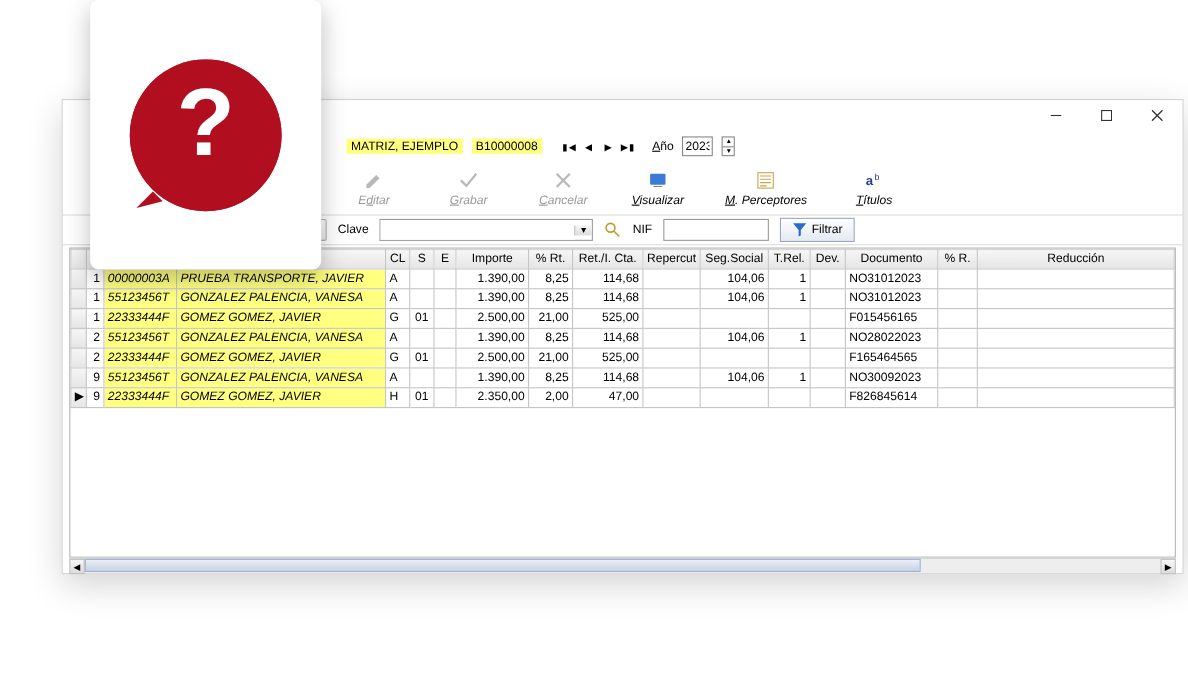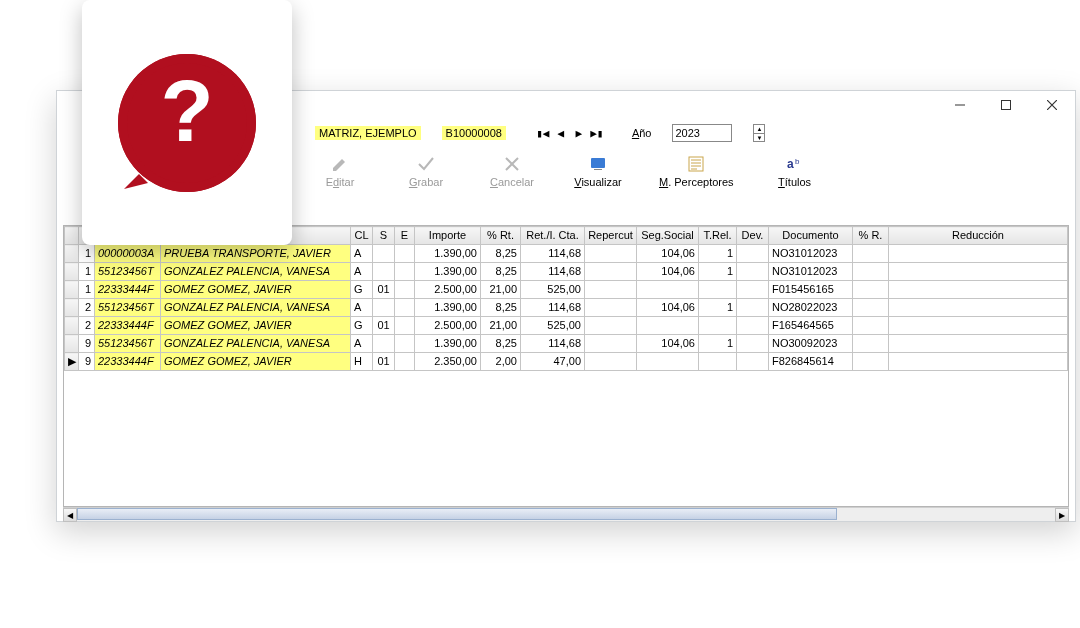--- a/index.html
+++ b/index.html
@@ -59,32 +59,32 @@
     color: #333;
   }
   .tbtn svg { width: 10px; height: 10px; }
 
   
   .headerrow {
     height: 28px;
     display: flex;
     align-items: center;
     padding-left: 258px; 
-    gap: 21px;
+    gap: 8px;
   }
   .hilite {
     background: #ffff80;
     padding: 1px 4px;
   }
   .navbtns { display: flex; gap: 2px; margin-left: 8px; }
   .navbtns span { width: 16px; text-align: center; cursor: pointer; font-family: monospace; }
   .yearlbl { margin-left: 6px; text-decoration-color: #555; text-underline-offset: 1px; }
   .yearlbl::first-letter { text-decoration: underline; }
   .yearbox {
-    width: 60px;
+    width: 28px;
     height: 18px;
     border: 1px solid #888;
     padding: 0 2px;
     font-size: 11px;
   }
   .spinner {
     display: inline-flex;
     flex-direction: column;
     border: 1px solid #888;
     width: 12px;
@@ -107,21 +107,21 @@
   .tool {
     display: flex;
     flex-direction: column;
     align-items: center;
     gap: 2px;
     min-width: 50px;
     cursor: pointer;
   }
   .tool.disabled { color: #9a9a9a; }
   .tool .ico { width: 20px; height: 20px; }
-  .tlabel { font-size: 11px; }
+  .tlabel { font-size: 11px; font-style: italic; }
   .tlabel u { text-decoration: underline; }
 
   
   .filterrow {
     height: 28px;
     display: flex;
     align-items: center;
     border-top: 1px solid #dcdcdc;
     border-bottom: 1px solid #dcdcdc;
     padding-left: 218px;
@@ -327,20 +327,40 @@
     </div>
     <div class="tool">
       <svg class="ico" viewBox="0 0 20 20">
           <text x="2" y="14" font-size="12" font-weight="bold" fill="#2a3a8f">a</text>
           <text x="10" y="10" font-size="8" fill="#2a3a8f">b</text>
         </svg>
       <div class="tlabel"><u>T</u>ítulos</div>
     </div>
   </div>
 
+  <div class="filterrow">
+    <div class="squareicon"></div>
+    <span>Clave</span>
+    <div class="clavebox">
+      <input value="" style="">
+      <div class="dd">▼</div>
+    </div>
+    <svg class="mag" viewBox="0 0 16 16">
+        <circle cx="6" cy="6" r="4" fill="none" stroke="#c59b2d" stroke-width="1.5"></circle>
+        <path d="M9 9l5 5" stroke="#c59b2d" stroke-width="1.5"></path>
+      </svg>
+    <span>NIF</span>
+    <input class="nifbox" value="" style="">
+    <div class="filtbtn">
+      <svg class="funnel" viewBox="0 0 14 14">
+          <path d="M1 1h12L8 7v5l-2 1V7z" fill="#2a6bcf"></path>
+        </svg>
+      <span>Filtrar</span>
+    </div>
+  </div>
 
   <div class="gridwrap">
     <table class="grid">
       <colgroup>
         <col style="width:14px">
           <col style="width:16px">
           <col style="width:66px">
           <col style="width:190px">
         <col style="width:22px">
           <col style="width:22px">

